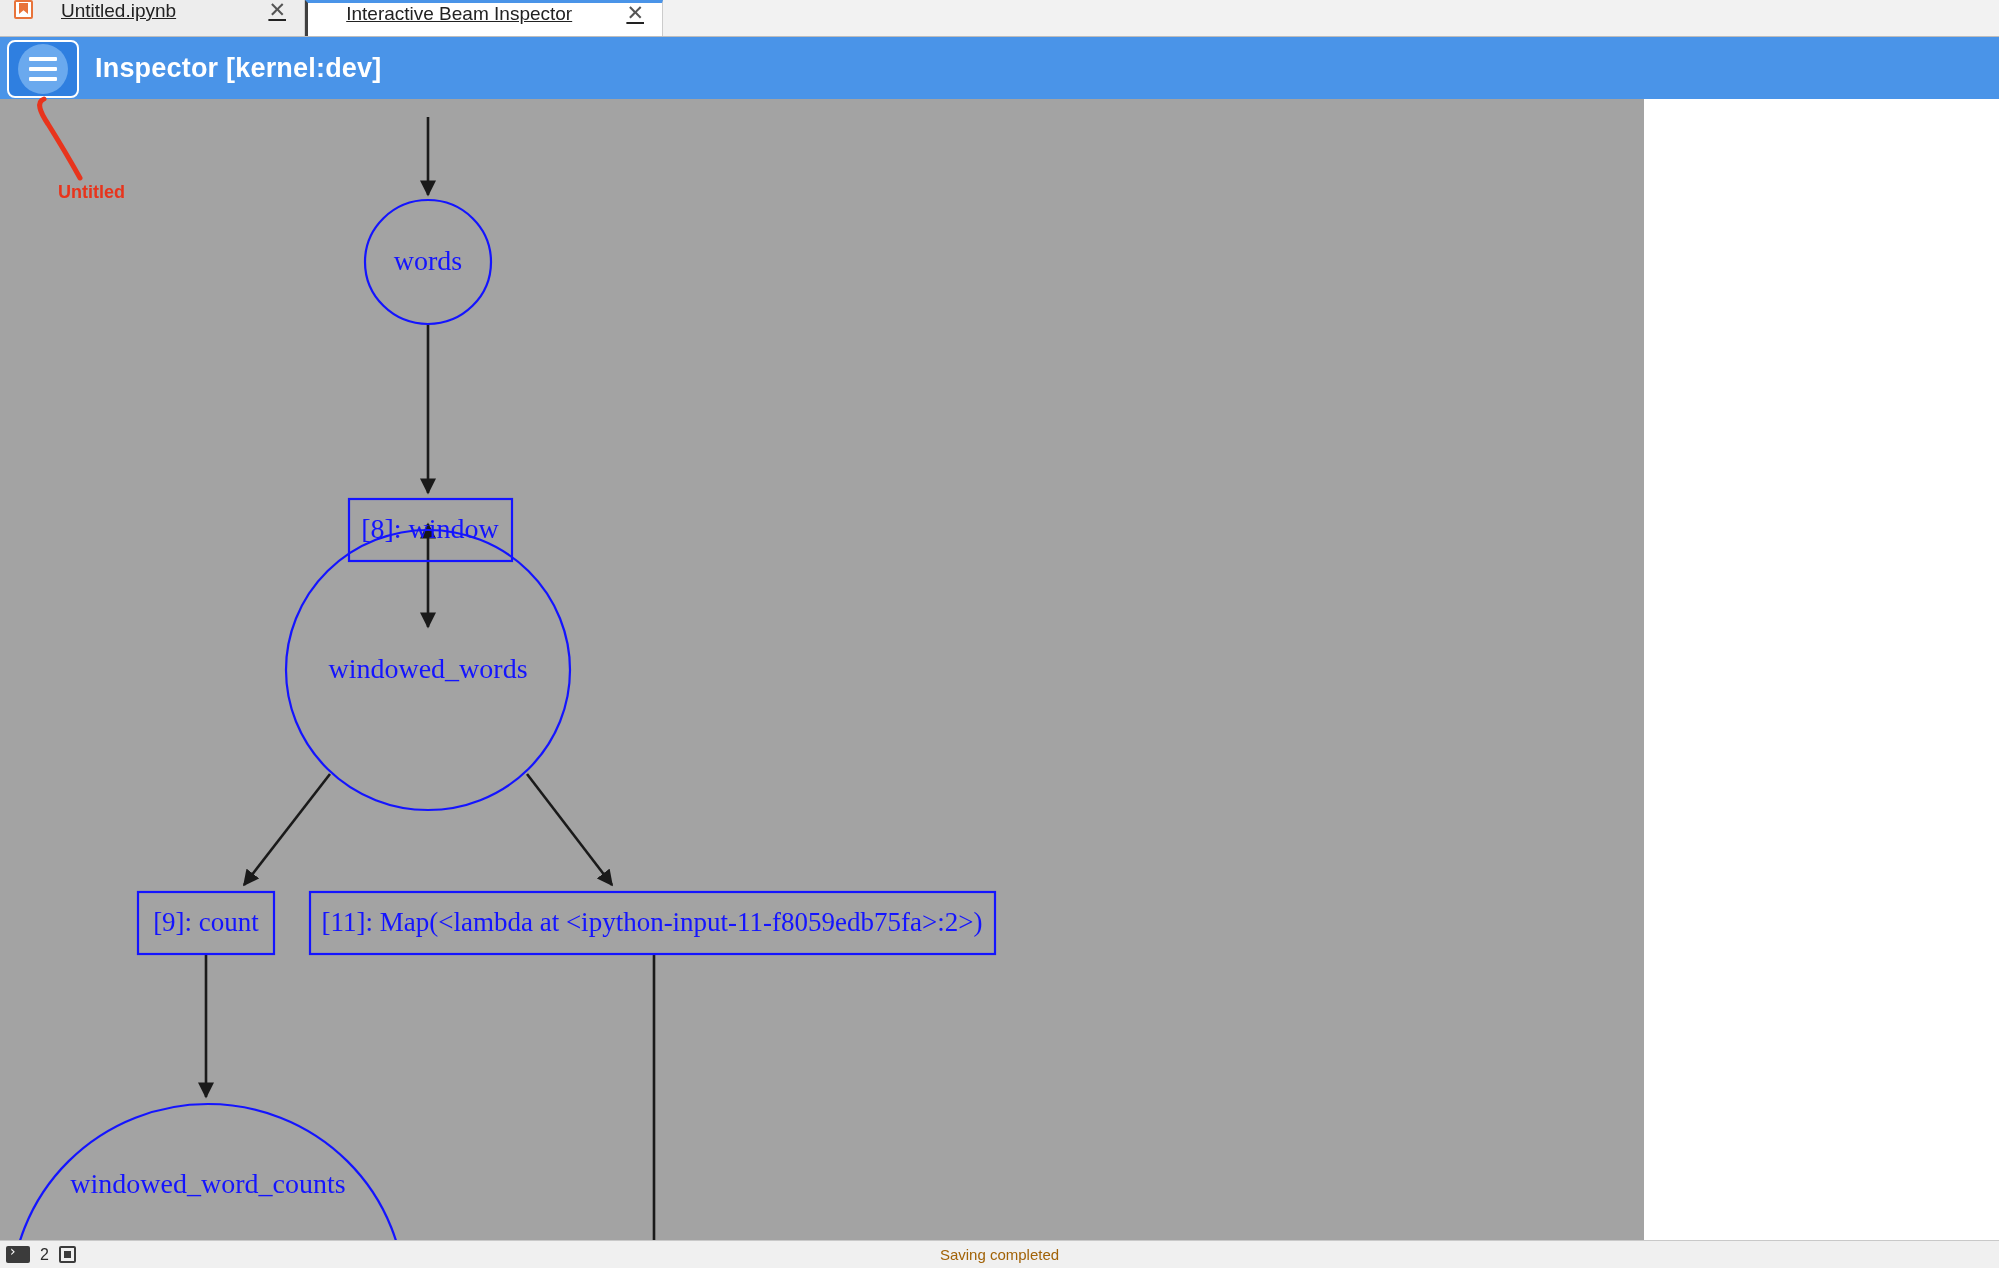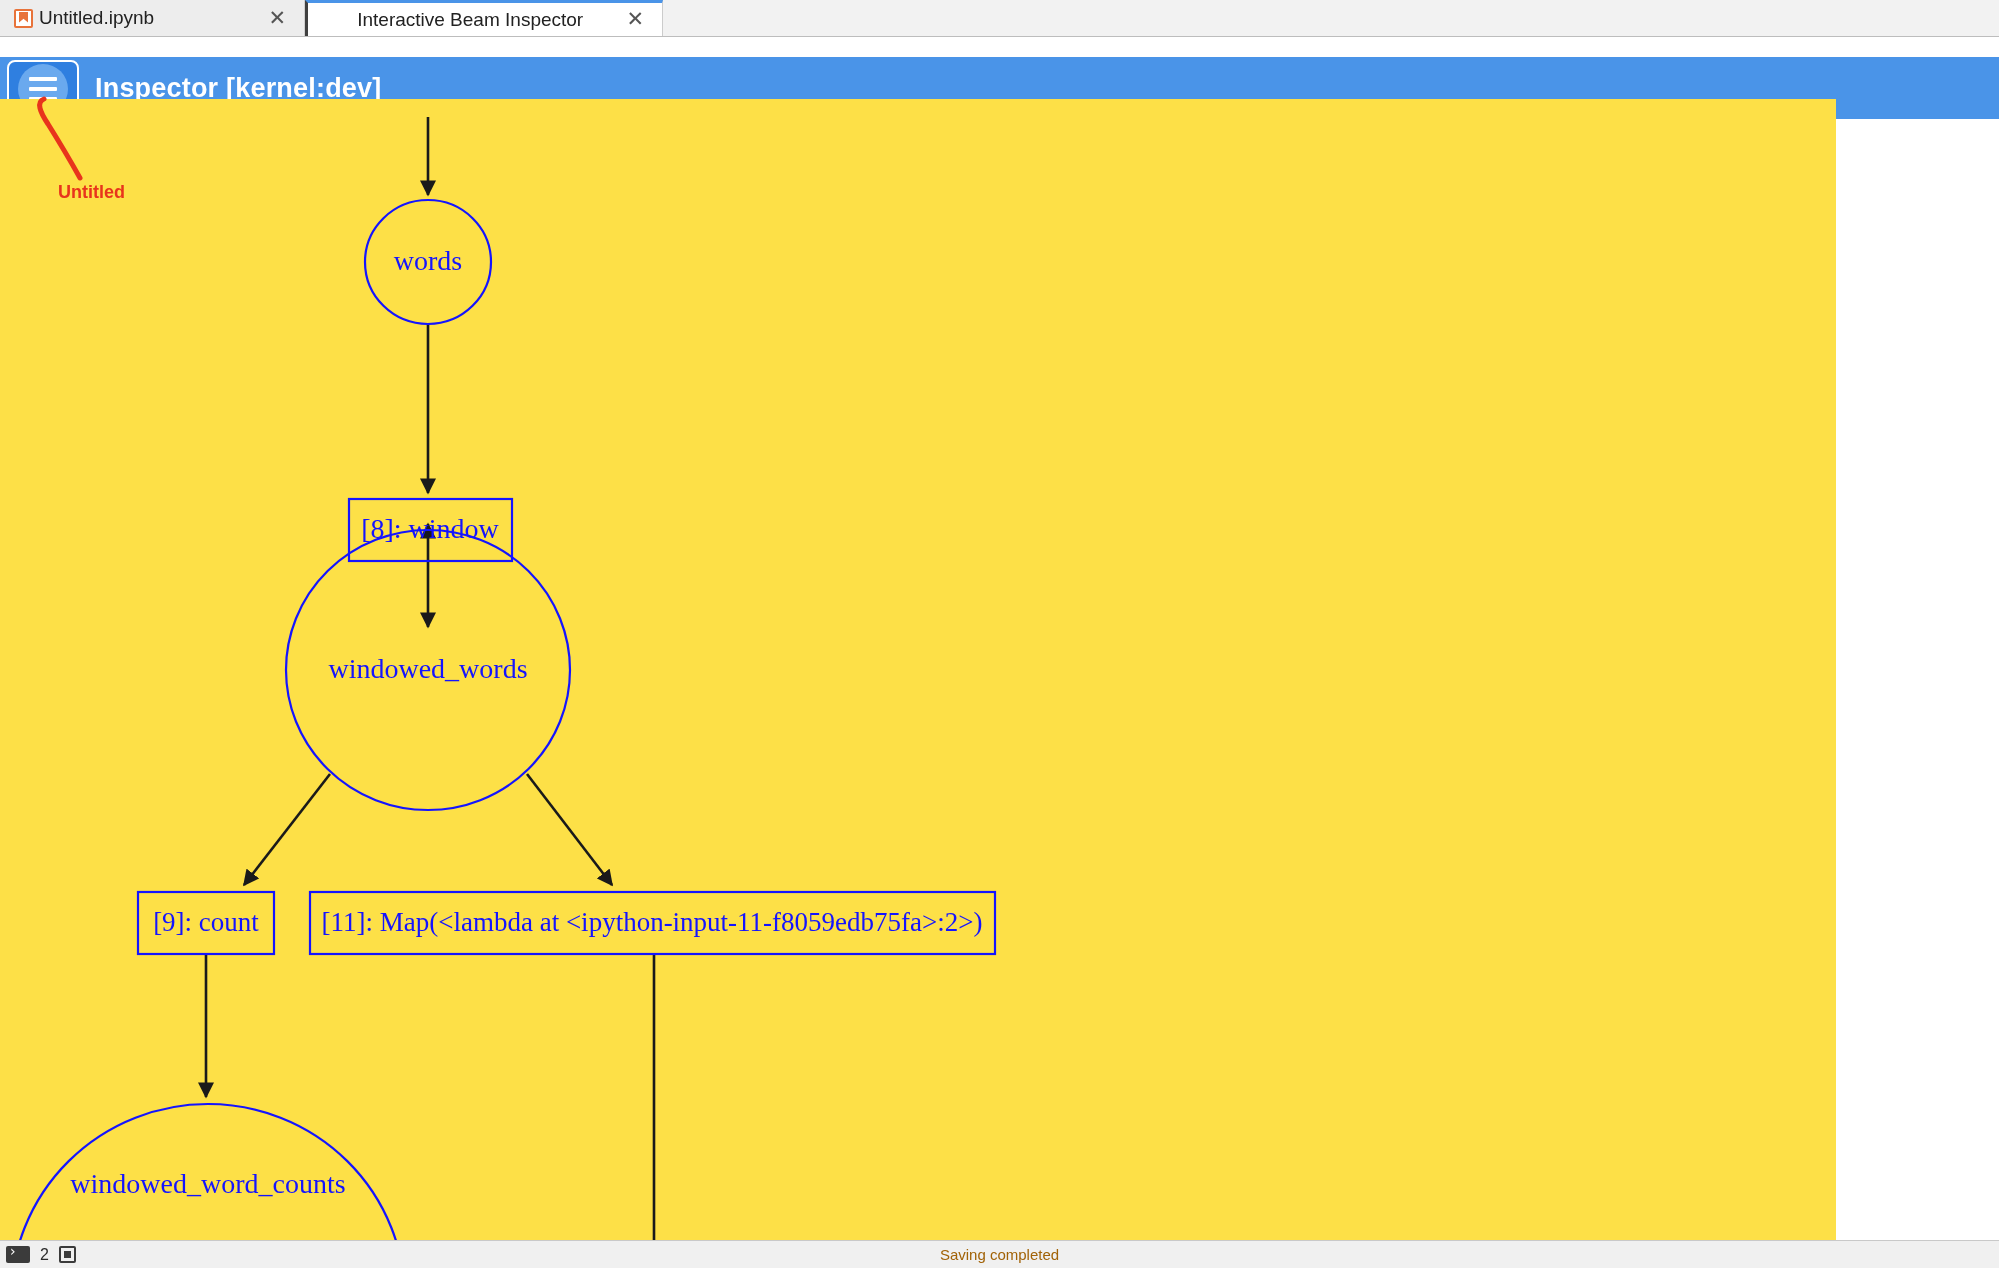--- a/index.html
+++ b/index.html
@@ -12,26 +12,27 @@
   #app { position: relative; width: 1999px; height: 1268px; background:#fff; }
 
   
   .tabbar {
     position: absolute; top: 0; left: 0; width: 1999px; height: 37px;
     background: #f2f2f2;
     border-bottom: 1px solid #bdbdbd;
     display: flex; align-items: stretch;
   }
   .tab {
-    display: flex; align-items: center; gap: 6px;
+    display: flex; align-items: flex-start; gap: 28px;
     padding: 0 16px 0 14px;
     font-size: 19px; color: #222; position: relative;
     border-right: 1px solid #d0d0d0;
     background: #ededed;
     min-width: 0;
+    text-decoration: underline;
   }
   .tab.inactive { background: #ededed; width: 305px; }
   .tab.active {
     background: #ffffff; width: 358px;
     border-top: 3px solid #4a94e8;
     border-right: 1px solid #cccccc;
     border-left: 3px solid #404040;
   }
   .tab-title { white-space: nowrap; overflow: hidden; text-overflow: ellipsis; }
   .tab.inactive .tab-title { flex: 1; }
@@ -49,21 +50,21 @@
   .tab-close {
     font-size: 21px; line-height: 1; color: #555; font-weight: 300;
     flex: 0 0 auto; cursor: pointer; padding: 0 2px;
     font-family: "DejaVu Sans", sans-serif;
   }
   .tabbar-filler { flex: 1; background: #f2f2f2; border-bottom: 0; }
 
   
   .header {
     position: absolute; top: 37px; left: 0; width: 1999px; height: 62px;
-    background: #4a94e8; display: flex; align-items: center; margin-top: 20px;
+    background: #4a94e8; display: flex; align-items: center;
   }
   .burger-btn {
     position: absolute; left: 7px; top: 3px;
     width: 72px; height: 58px;
     background: #2f7fe0; border-radius: 8px;
     border: 2px solid #ffffff;
     display: flex; align-items: center; justify-content: center;
     cursor: pointer;
   }
   .burger-circle {
@@ -77,21 +78,21 @@
   }
   .header-title {
     position: absolute; left: 95px; top: 50%; transform: translateY(-50%);
     color: #ffffff; font-size: 27px; font-weight: bold;
     letter-spacing: 0.2px; white-space: nowrap;
   }
 
   
   .canvas {
     position: absolute; top: 99px; left: 0;
-    width: 1836px; height: 1141px; background: #fde047;
+    width: 1644px; height: 1141px; background: #a3a3a3;
     overflow: hidden;
   }
   .graph-svg { position: absolute; top: 0; left: 0; }
 
   .node-label {
     fill: #1414ff; font-family: "Liberation Serif", "DejaVu Serif", serif;
     text-anchor: middle; dominant-baseline: middle;
   }
   .node-shape { fill: none; stroke: #1414ff; stroke-width: 2.2; }
   .edge { stroke: #1a1a1a; stroke-width: 2.6; fill: none; }

